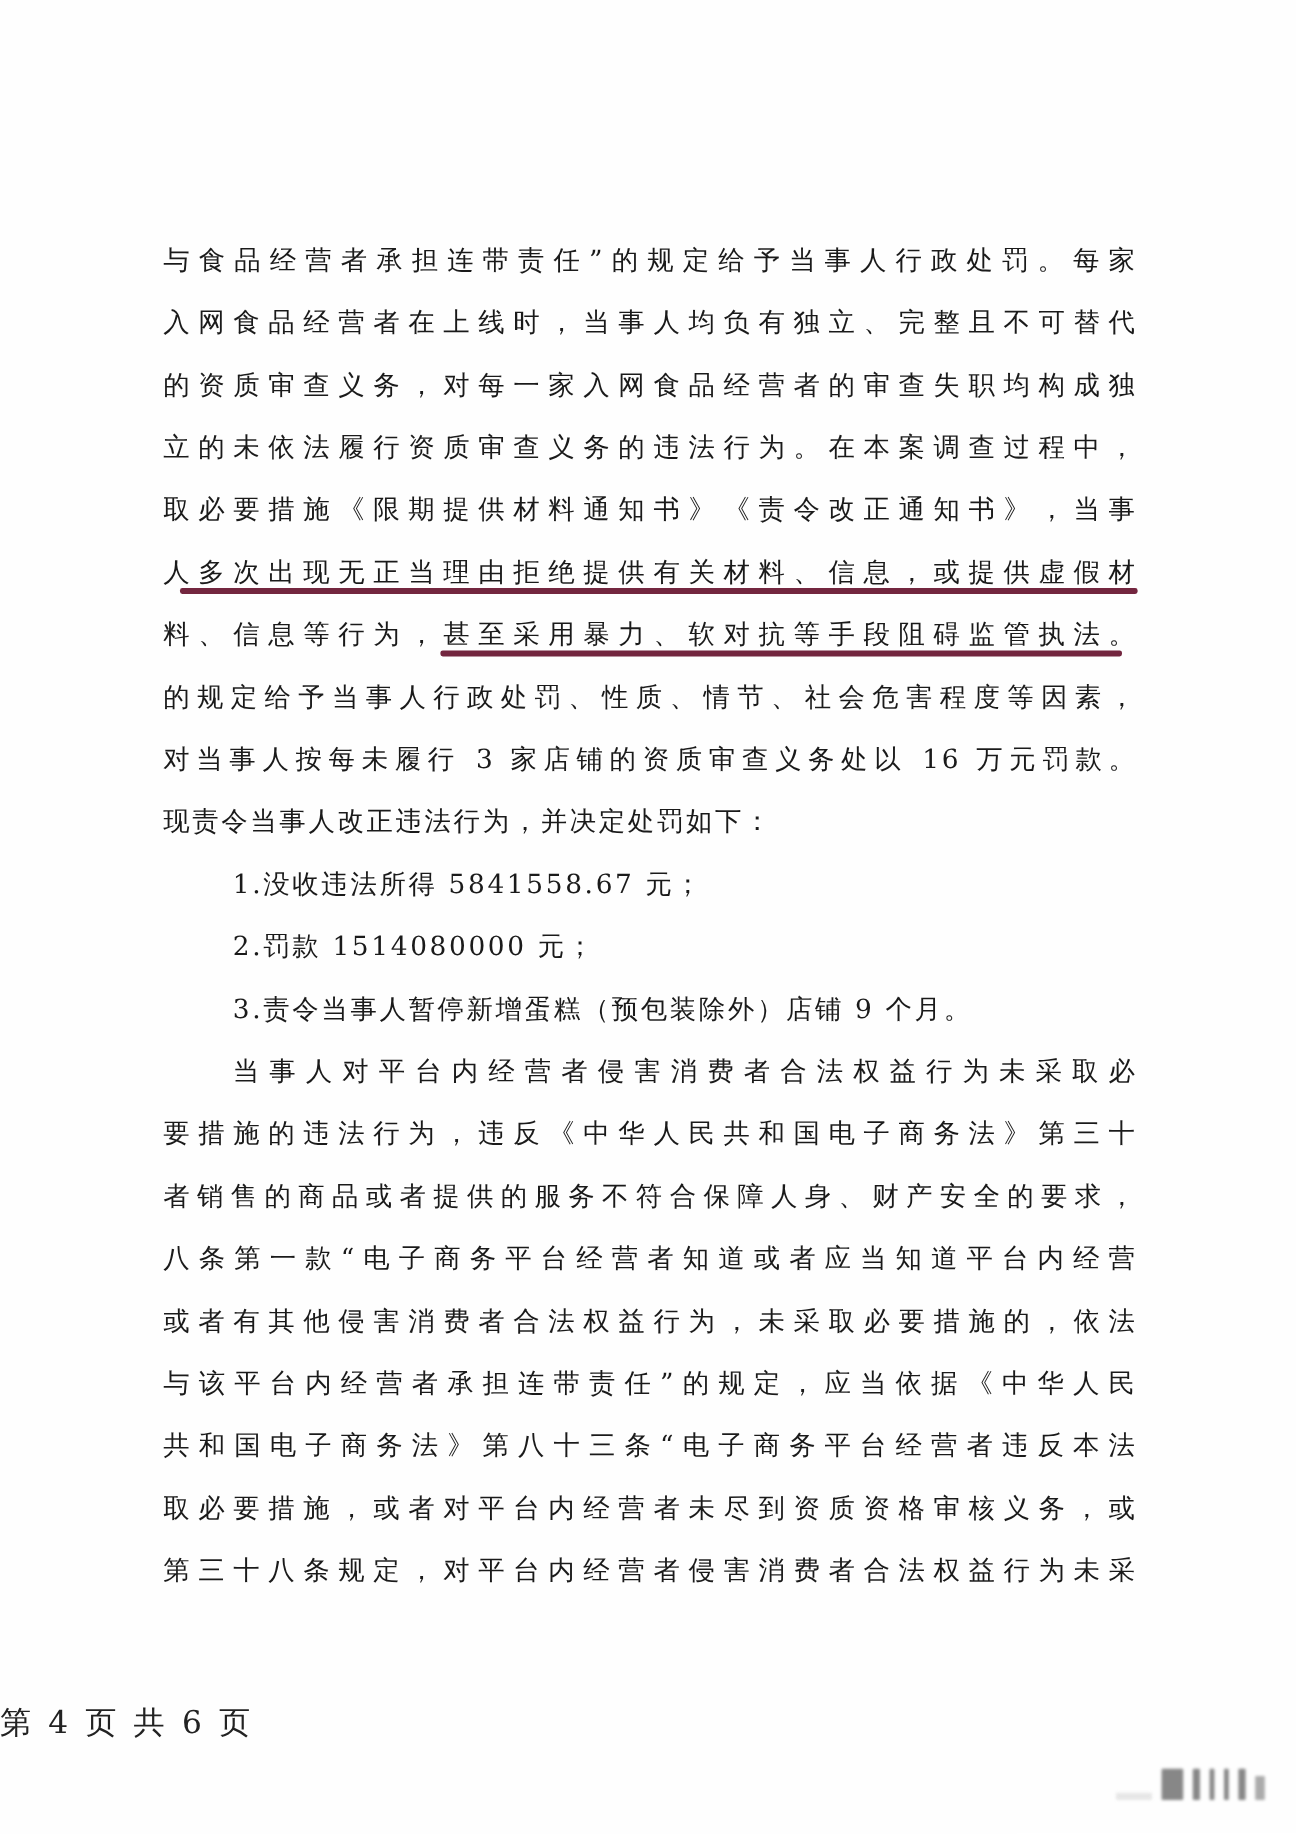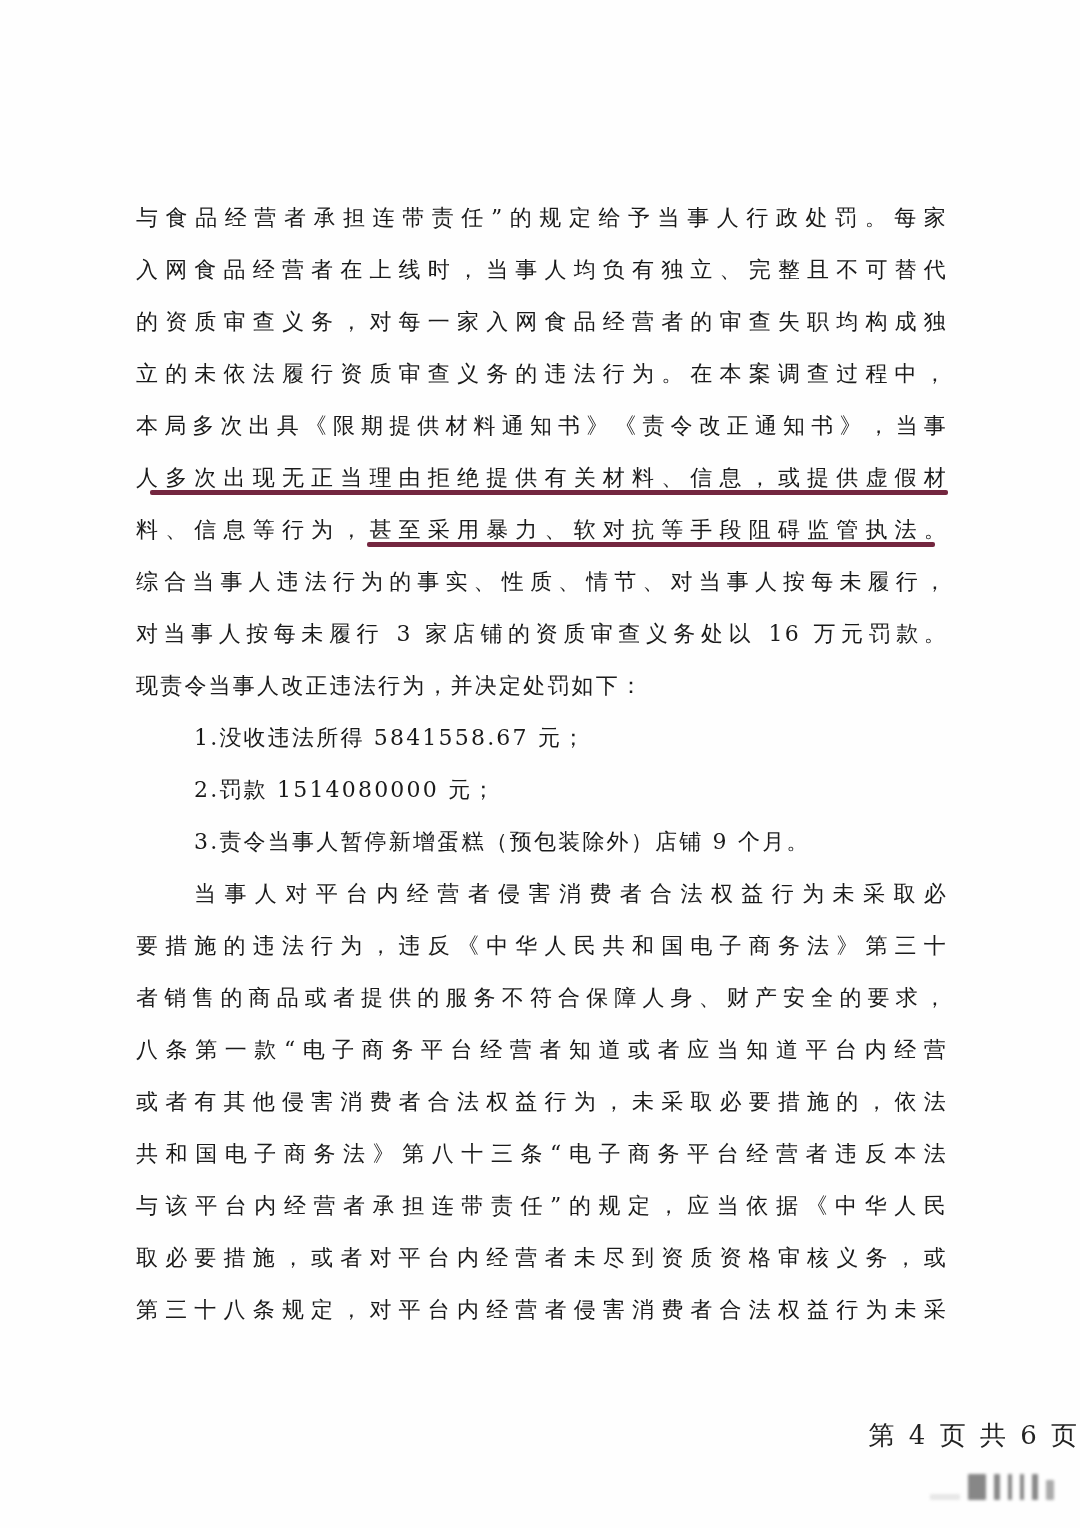--- a/index.html
+++ b/index.html
@@ -13,54 +13,54 @@
     height: 52px; line-height: 52px; font-size: 22px; white-space: nowrap;
     letter-spacing: 2.2px; text-align: justify; text-align-last: justify; position: relative;
   }
   .line.short { text-align-last: left; }
   .line.indent { padding-left: 58px; }
   .line.item { padding-left: 58px; text-align-last: left; }
   .ul-mark {
     position: absolute; height: 5px; background: #6b1a35; border-radius: 2px; opacity: 0.95;
   }
   .footer {
-    position: absolute; top: 1418px; left: 0; width: 1080px; text-align: right;
+    position: absolute; top: 1418px; left: 0; width: 1080px; text-align: left;
     font-size: 26px; letter-spacing: 3px; color: #222;
   }
   .watermark {
     position: absolute; right: 26px; bottom: 28px; width: 240px; height: 40px;
     display: flex; align-items: flex-end; justify-content: flex-end; gap: 8px; filter: blur(1.5px); opacity: 0.7;
   }
   .wm-bar { width: 6px; background: #555; border-radius: 1px; }
 </style>
 </head>
 <body>
 
 <div class="page">
   <div class="body-text">
     <div class="line">与食品经营者承担连带责任”的规定给予当事人行政处罚。每家</div>
     <div class="line">入网食品经营者在上线时，当事人均负有独立、完整且不可替代</div>
     <div class="line">的资质审查义务，对每一家入网食品经营者的审查失职均构成独</div>
     <div class="line">立的未依法履行资质审查义务的违法行为。在本案调查过程中，</div>
-    <div class="line">本局多次出具《限期提供材料通知书》《责令改正通知书》，当事</div>
+    <div class="line">取必要措施《限期提供材料通知书》《责令改正通知书》，当事</div>
     <div class="line">人多次出现无正当理由拒绝提供有关材料、信息，或提供虚假材</div>
     <div class="line">料、信息等行为，甚至采用暴力、软对抗等手段阻碍监管执法。</div>
-    <div class="line">综合当事人违法行为的事实、性质、情节、对当事人按每未履行，</div>
+    <div class="line">的规定给予当事人行政处罚、性质、情节、社会危害程度等因素，</div>
     <div class="line">对当事人按每未履行 3 家店铺的资质审查义务处以 16 万元罚款。</div>
     <div class="line short">现责令当事人改正违法行为，并决定处罚如下：</div>
     <div class="line item">1.没收违法所得 5841558.67 元；</div>
     <div class="line item">2.罚款 1514080000 元；</div>
     <div class="line item">3.责令当事人暂停新增蛋糕（预包装除外）店铺 9 个月。</div>
     <div class="line indent">当事人对平台内经营者侵害消费者合法权益行为未采取必</div>
     <div class="line">要措施的违法行为，违反《中华人民共和国电子商务法》第三十</div>
     <div class="line">者销售的商品或者提供的服务不符合保障人身、财产安全的要求，</div>
     <div class="line">八条第一款“电子商务平台经营者知道或者应当知道平台内经营</div>
     <div class="line">或者有其他侵害消费者合法权益行为，未采取必要措施的，依法</div>
+    <div class="line">与该平台内经营者承担连带责任”的规定，应当依据《中华人民</div>
     <div class="line">共和国电子商务法》第八十三条“电子商务平台经营者违反本法</div>
-    <div class="line">与该平台内经营者承担连带责任”的规定，应当依据《中华人民</div>
     <div class="line">取必要措施，或者对平台内经营者未尽到资质资格审核义务，或</div>
     <div class="line">第三十八条规定，对平台内经营者侵害消费者合法权益行为未采</div>
   </div>
 
   <div class="ul-mark" style="left:150px; top:490px; width:798px;"></div>
   <div class="ul-mark" style="left:367px; top:542px; width:568px;"></div>
 
   <div class="footer">第 4 页 共 6 页</div>
 
   <div class="watermark">

